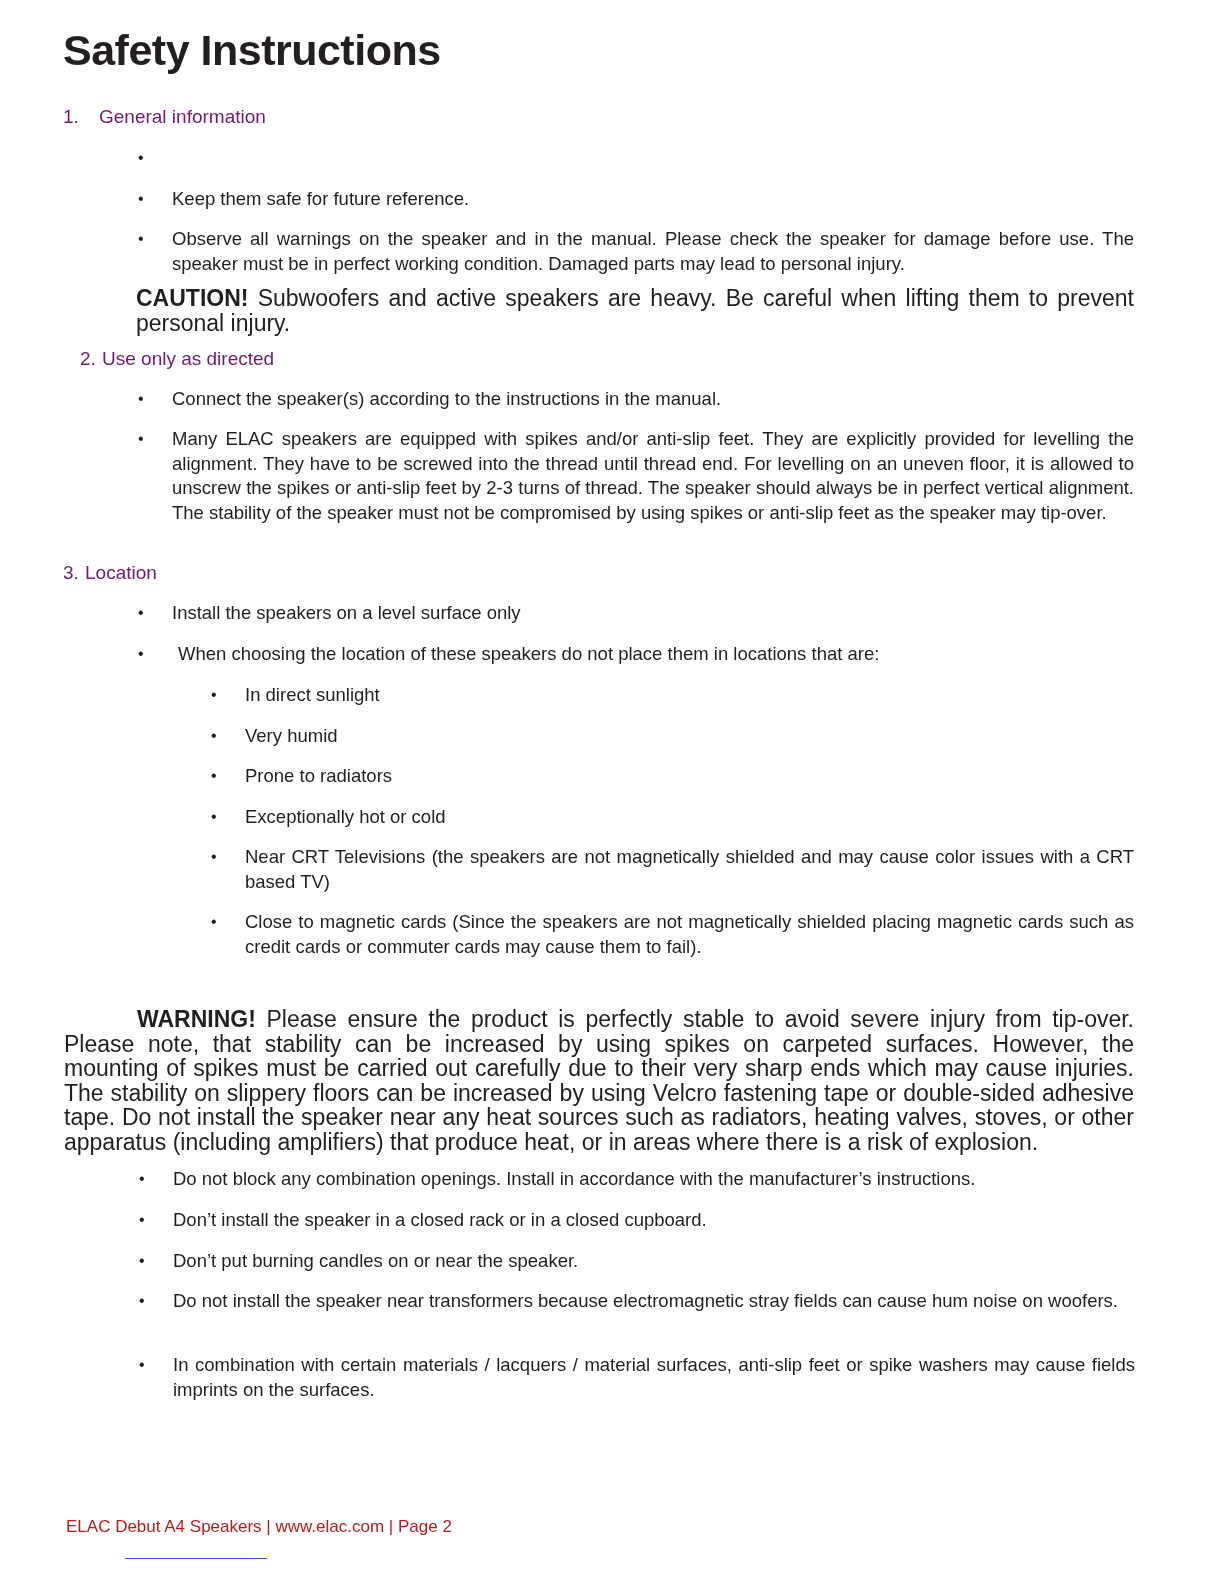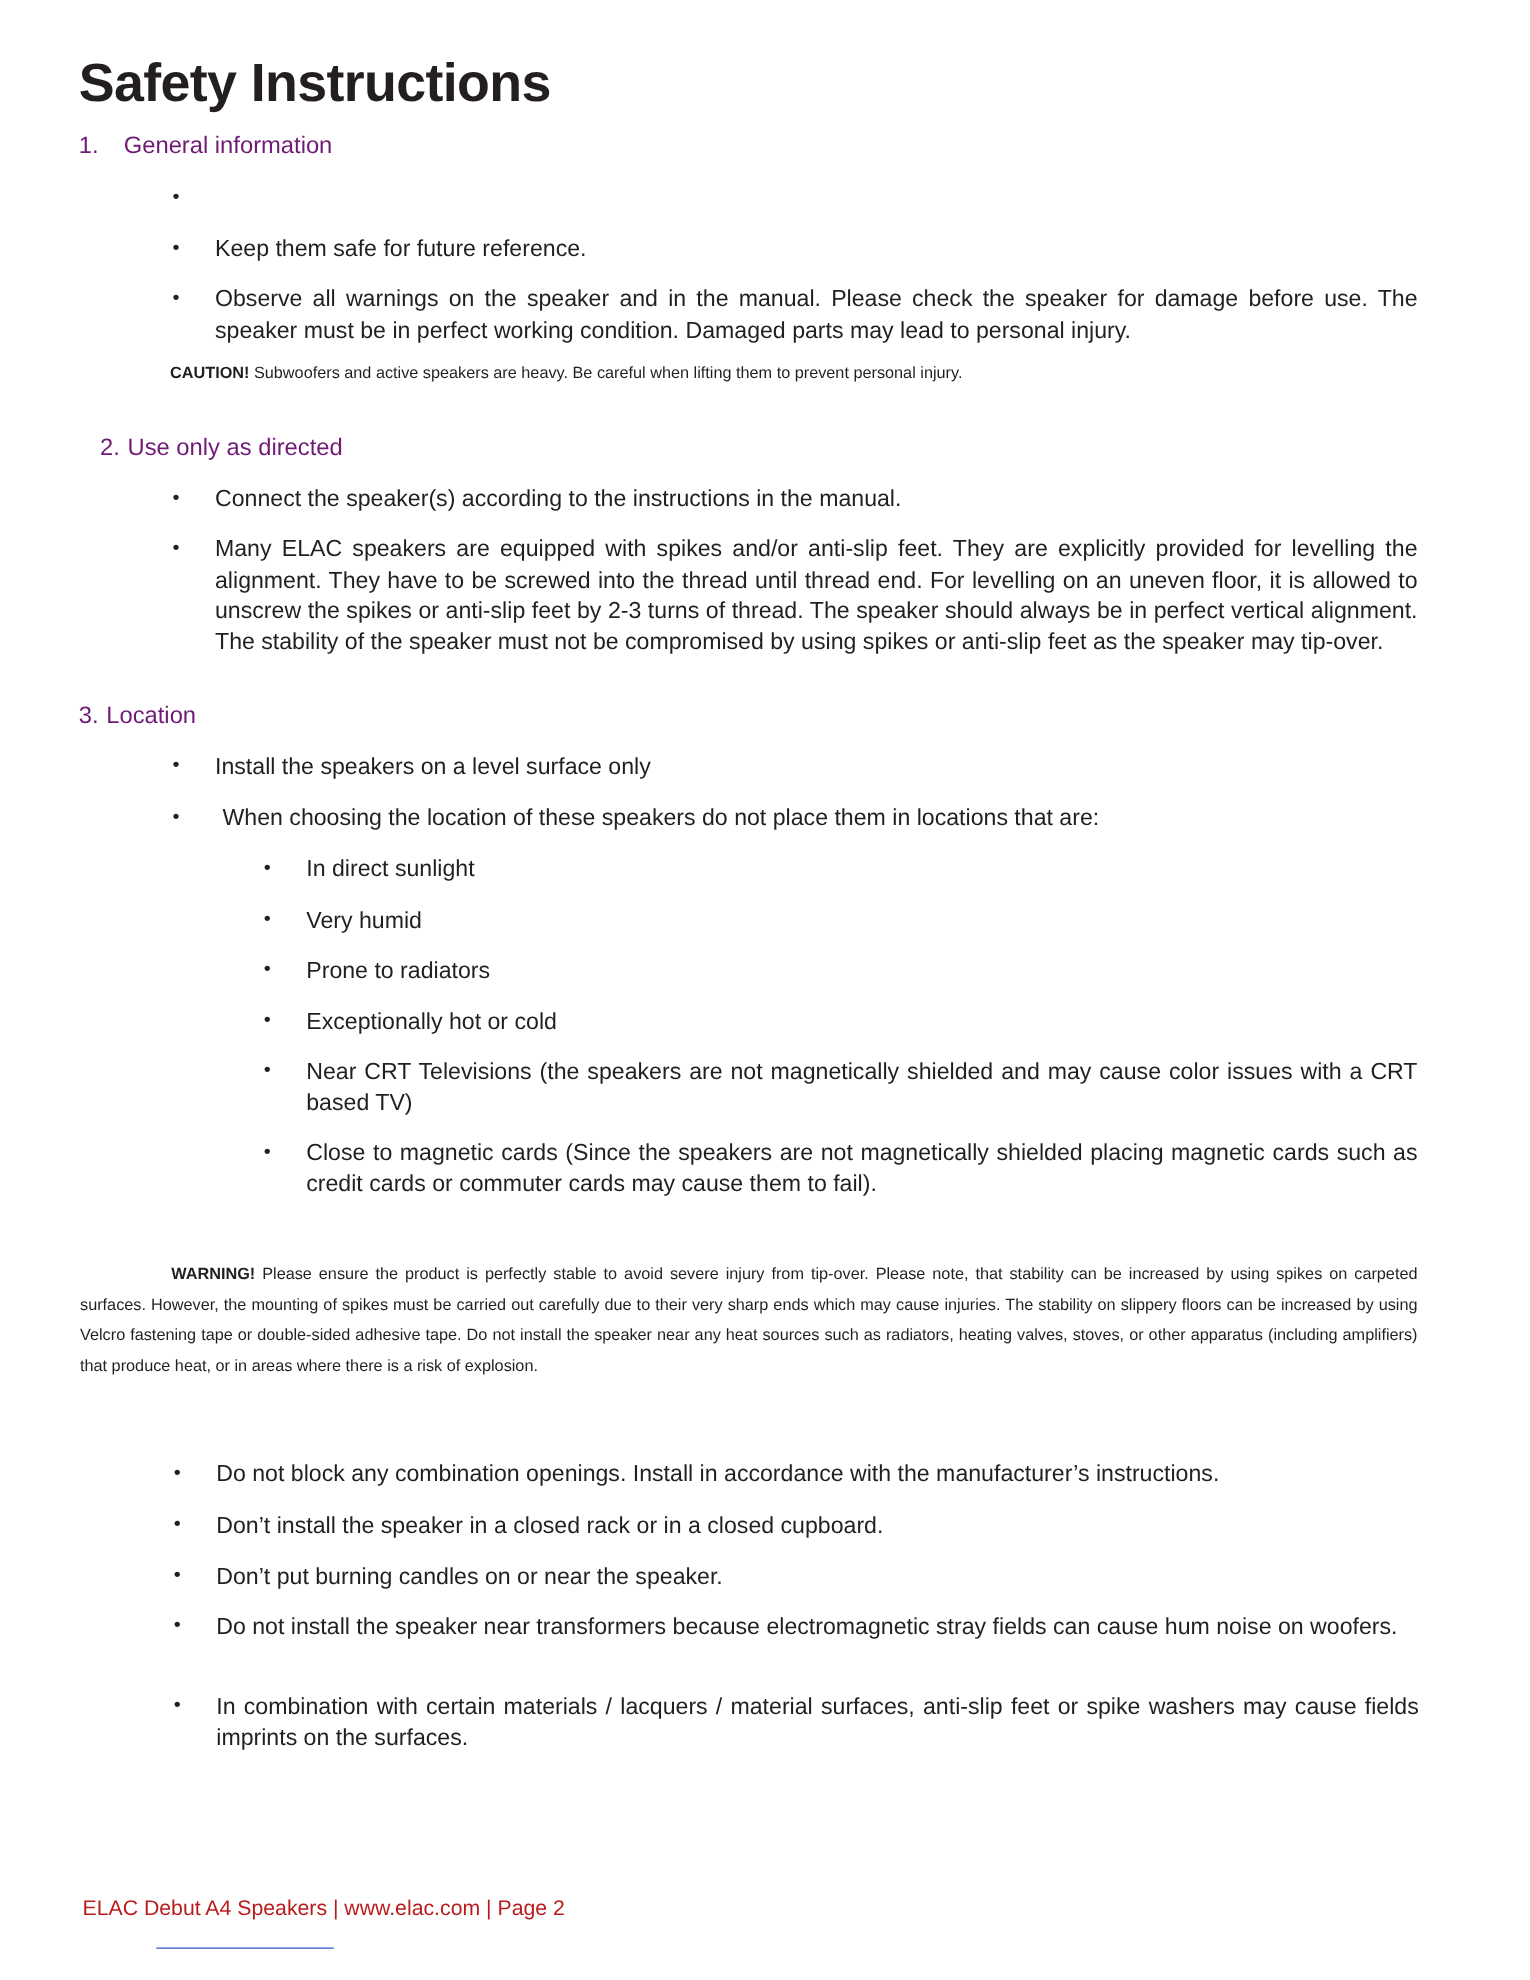--- a/index.html
+++ b/index.html
@@ -2,36 +2,36 @@
 <html><head>
 <meta charset="utf-8">
 <style>
   html, body { margin: 0; padding: 0; background: #ffffff; }
   body {
     width: 1224px; height: 1584px; position: relative; overflow: hidden;
     font-family: "Liberation Sans", "DejaVu Sans", sans-serif;
     color: #231f20;
   }
   .title {
-    position: absolute; left: 63px; top: 43px;
+    position: absolute; left: 63px; top: 26px;
     font-size: 43px; font-weight: bold; letter-spacing: -0.5px; color: #231f20;
   }
   .sec-heading {
     position: absolute; font-size: 19px; color: #701a75;
   }
   .sec-heading .num { display: inline-block; }
   .bullet {
     position: absolute; font-size: 18.5px; line-height: 24.5px; color: #231f20;
   }
   .bullet .dot {
     position: absolute; left: -34px; top: 0; font-size: 16px;
   }
   .justify { text-align: justify; text-align-last: left; }
   .para {
-    position: absolute; font-size: 13px; line-height: 24.5px; color: #231f20;
+    position: absolute; font-size: 23px; line-height: 24.5px; color: #231f20;
   }
   .strong { font-weight: bold; }
   .footer {
     position: absolute; left: 66px; top: 1517px; font-size: 17px; color: #b91c1c;
   }
   .footer-line {
     position: absolute; left: 125px; top: 1558px; width: 142px; height: 1px; background: #3355cc;
   }
 </style>
 </head>

